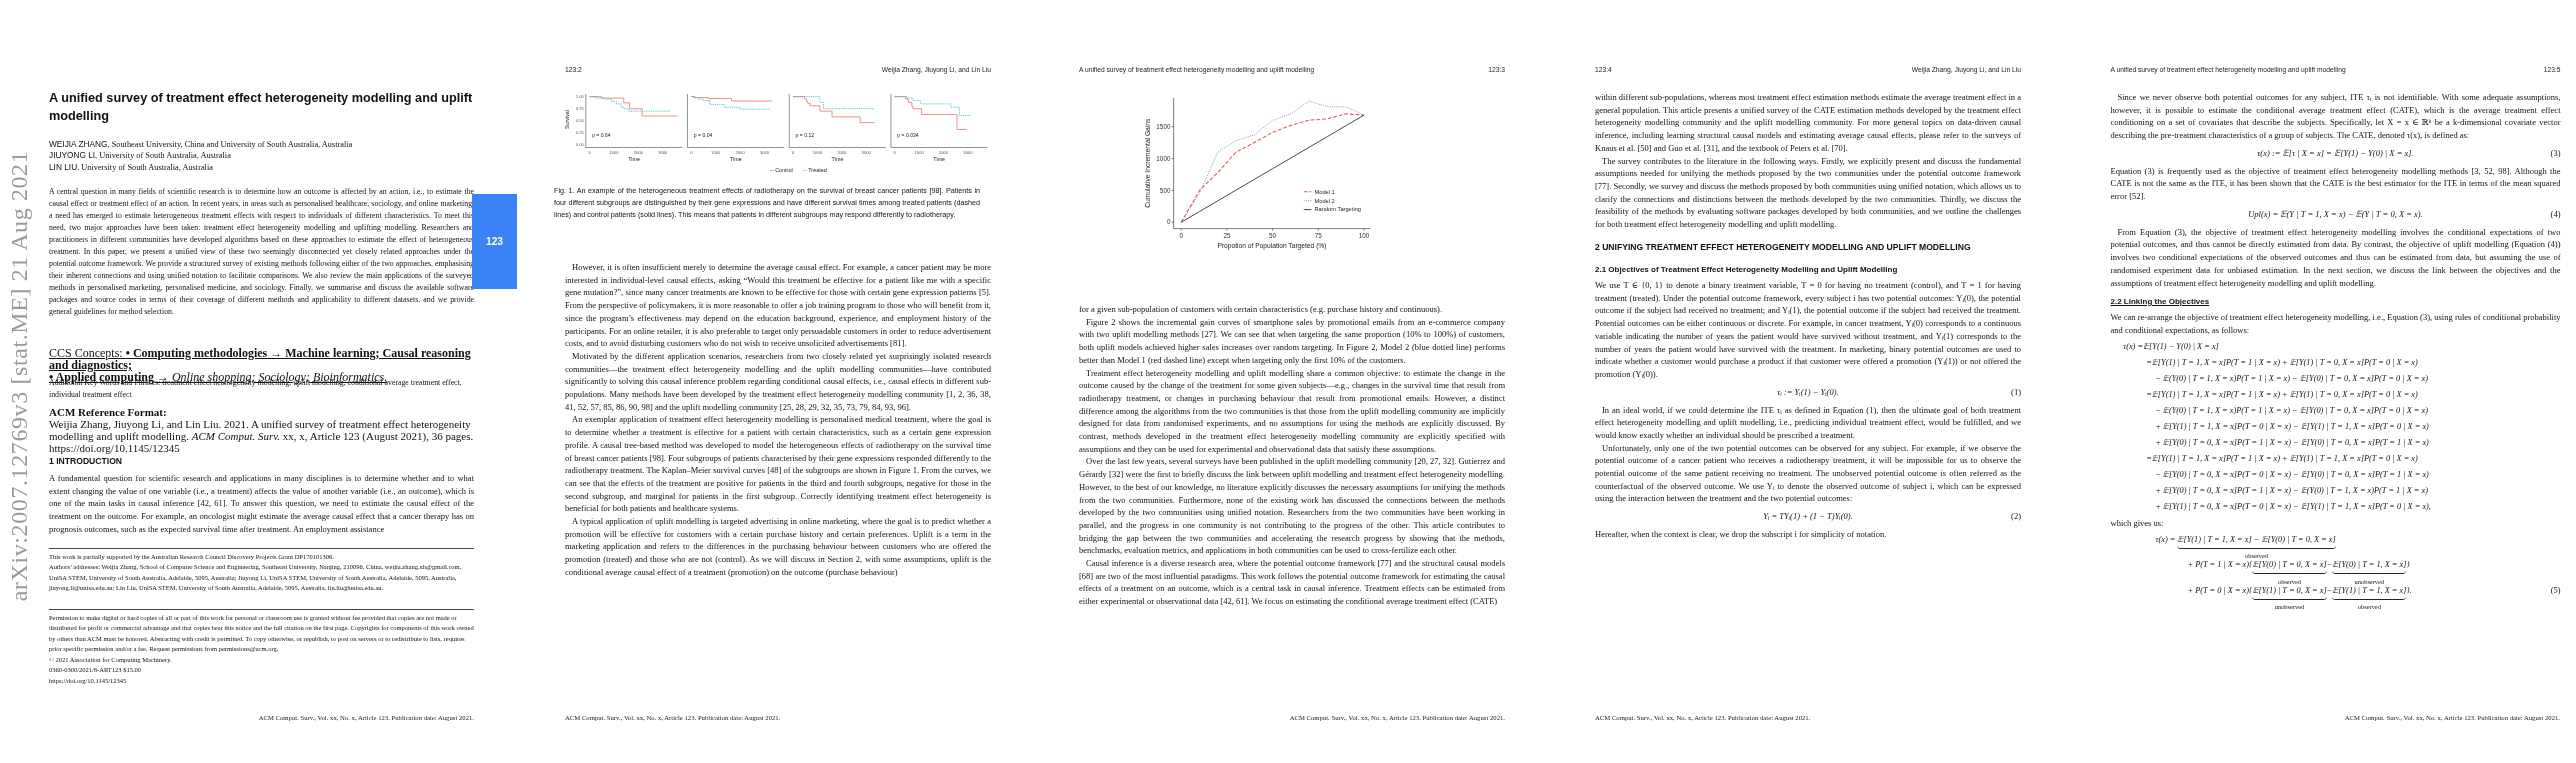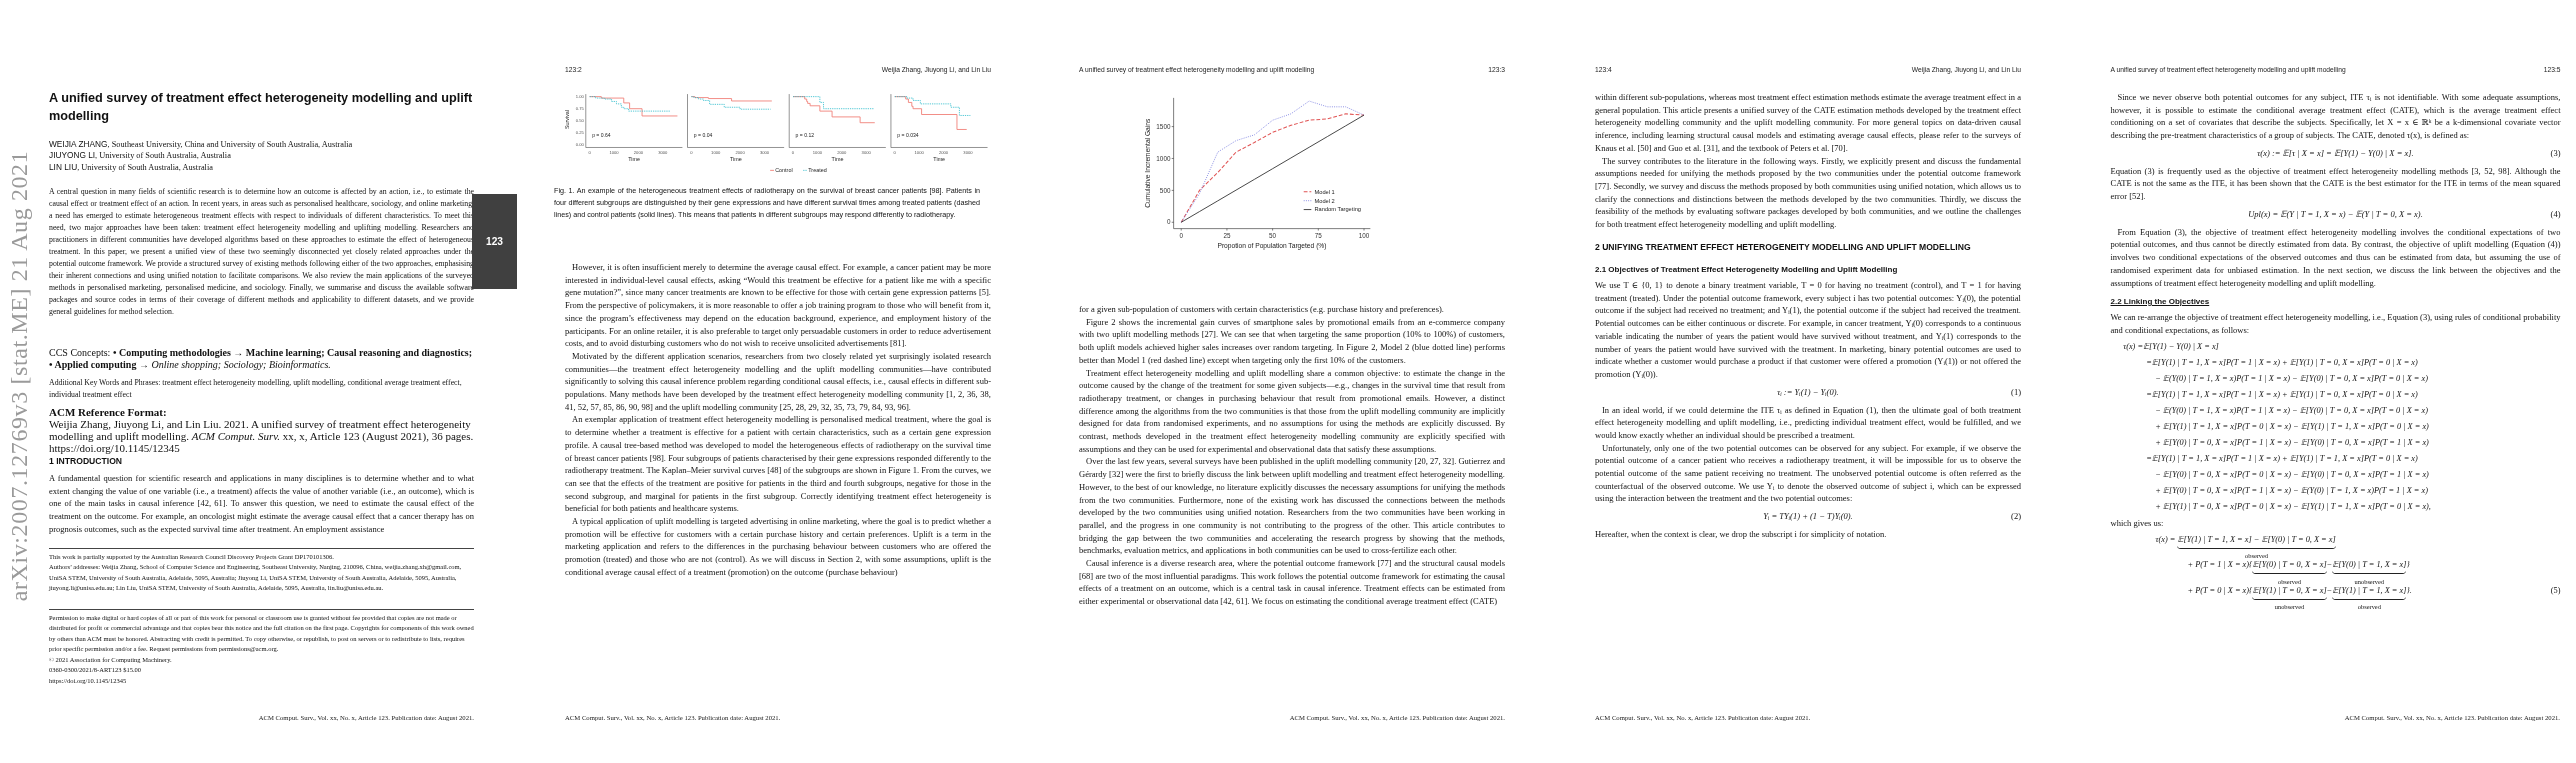--- a/index.html
+++ b/index.html
@@ -29,27 +29,27 @@
   
   #arxiv-stamp { position: absolute; left: 6.4px; top: 51px; width: 25.4px; height: 649px; }
   #arxiv-stamp span { position: absolute; left: 50%; top: 50%; transform: translate(-50%, -50%) rotate(-90deg);
       white-space: nowrap; font-family: "Liberation Serif", serif; font-size: 24px; color: #9a9a9a; letter-spacing: 0.6px; }
   #p1-content { position: absolute; left: 49px; top: 0; width: 425px; }
   #paper-title { position: absolute; top: 89px; left: 0; width: 425px; font-family: "Liberation Sans", sans-serif; font-weight: bold;
        font-size: 12.7px; line-height: 18px; }
   #authors { position: absolute; top: 139px; left: 0; font-size: 8.3px; line-height: 11.4px; }
   .author-name { font-family: "Liberation Sans", sans-serif; font-size: 8.3px; }
   #abstract { position: absolute; top: 186px; left: 0; width: 425px; font-size: 7.8px; line-height: 12px; text-align: justify; }
-  #ccs { position: absolute; top: 347px; left: 0; width: 425px; font-size: 10px; line-height: 12px; }
+  #ccs { position: absolute; top: 347px; left: 0; width: 425px; font-size: 12px; line-height: 12px; text-decoration: underline; }
   #keywords { position: absolute; top: 377px; left: 0; width: 425px; font-size: 7.8px; line-height: 12px; }
   #acm-ref { position: absolute; top: 406px; left: 0; width: 425px; font-size: 11px; line-height: 12px; }
   #intro { position: absolute; top: 449px; left: 0; width: 425px; }
   #footnote { position: absolute; top: 548px; left: 0; width: 425px; font-size: 6.5px; line-height: 10.5px; border-top: 0.6px solid #444; padding-top: 2.5px; }
   #permission { position: absolute; top: 609px; left: 0; width: 425px; font-size: 6.5px; line-height: 10.5px; border-top: 0.6px solid #444; padding-top: 2.5px; }
-  #page-tab { position: absolute; left: 472px; top: 194px; width: 45px; height: 95px; background: #404040; color: #fff;
+  #page-tab { position: absolute; left: 472px; top: 194px; width: 45px; height: 95px; background: #3b82f6; color: #fff;
       font-family: "Liberation Sans", sans-serif; font-weight: bold; font-size: 10.2px; display: flex; align-items: center; justify-content: center; }
 
   
   #p2-head { left: 43px; width: 426px; }
   #fig1 { position: absolute; top: 89px; left: 38px; width: 433px; height: 89px; }
   #fig1-caption { position: absolute; top: 185px; left: 32px; width: 426px; font-family: "Liberation Sans", sans-serif; font-size: 7.2px; line-height: 11.8px; text-align: justify; }
   #p2-body { position: absolute; top: 261px; left: 43px; width: 426px; }
 
   
   #p3-head { left: 36px; width: 426px; }
@@ -229,21 +229,21 @@
       <g>
         <line x1="270" y1="162" x2="282" y2="162" stroke="#e05252" stroke-width="1.6" stroke-dasharray="6,3"></line>
         <text x="287" y="165" font-size="9" fill="#222">Model 1</text>
         <line x1="270" y1="176" x2="282" y2="176" stroke="#7b7fe0" stroke-width="1.4" stroke-dasharray="1.5,2"></line>
         <text x="287" y="179" font-size="9" fill="#222">Model 2</text>
         <line x1="270" y1="190" x2="282" y2="190" stroke="#222222" stroke-width="1.3" stroke-dasharray=""></line>
         <text x="287" y="193" font-size="9" fill="#222">Random Targeting</text>
       </g>
     </svg>
   <div id="p3-body" class="body-text">
-    <p>for a given sub-population of customers with certain characteristics (e.g. purchase history and preferences).</p>
+    <p>for a given sub-population of customers with certain characteristics (e.g. purchase history and continuous).</p>
     <p class="indent">Figure 2 shows the incremental gain curves of smartphone sales by promotional emails from an e-commerce company with two uplift modelling methods [27]. We can see that when targeting the same proportion (10% to 100%) of customers, both uplift models achieved higher sales increases over random targeting. In Figure 2, Model 2 (blue dotted line) performs better than Model 1 (red dashed line) except when targeting only the first 10% of the customers.</p>
     <p class="indent">Treatment effect heterogeneity modelling and uplift modelling share a common objective: to estimate the change in the outcome caused by the change of the treatment for some given subjects—e.g., changes in the survival time that result from radiotherapy treatment, or changes in purchasing behaviour that result from promotional emails. However, a distinct difference among the algorithms from the two communities is that those from the uplift modelling community are implicitly designed for data from randomised experiments, and no assumptions for using the methods are explicitly discussed. By contrast, methods developed in the treatment effect heterogeneity modelling community are explicitly specified with assumptions and they can be used for experimental and observational data that satisfy these assumptions.</p>
     <p class="indent">Over the last few years, several surveys have been published in the uplift modelling community [20, 27, 32]. Gutierrez and Gérardy [32] were the first to briefly discuss the link between uplift modelling and treatment effect heterogeneity modelling. However, to the best of our knowledge, no literature explicitly discusses the necessary assumptions for unifying the methods from the two communities. Furthermore, none of the existing work has discussed the connections between the methods developed by the two communities using unified notation. Researchers from the two communities have been working in parallel, and the progress in one community is not contributing to the progress of the other. This article contributes to bridging the gap between the two communities and accelerating the research progress by showing that the methods, benchmarks, evaluation metrics, and applications in both communities can be used to cross-fertilize each other.</p>
     <p class="indent">Causal inference is a diverse research area, where the potential outcome framework [77] and the structural causal models [68] are two of the most influential paradigms. This work follows the potential outcome framework for estimating the causal effects of a treatment on an outcome, which is a central task in causal inference. Treatment effects can be estimated from either experimental or observational data [42, 61]. We focus on estimating the conditional average treatment effect (CATE)</p>
   </div>
   <div class="footer" style="right:53px;">ACM Comput. Surv., Vol. xx, No. x, Article 123. Publication date: August 2021.</div>
 </div>
 
 <div class="page" id="page4">
   <div class="running-head" id="p4-head">

